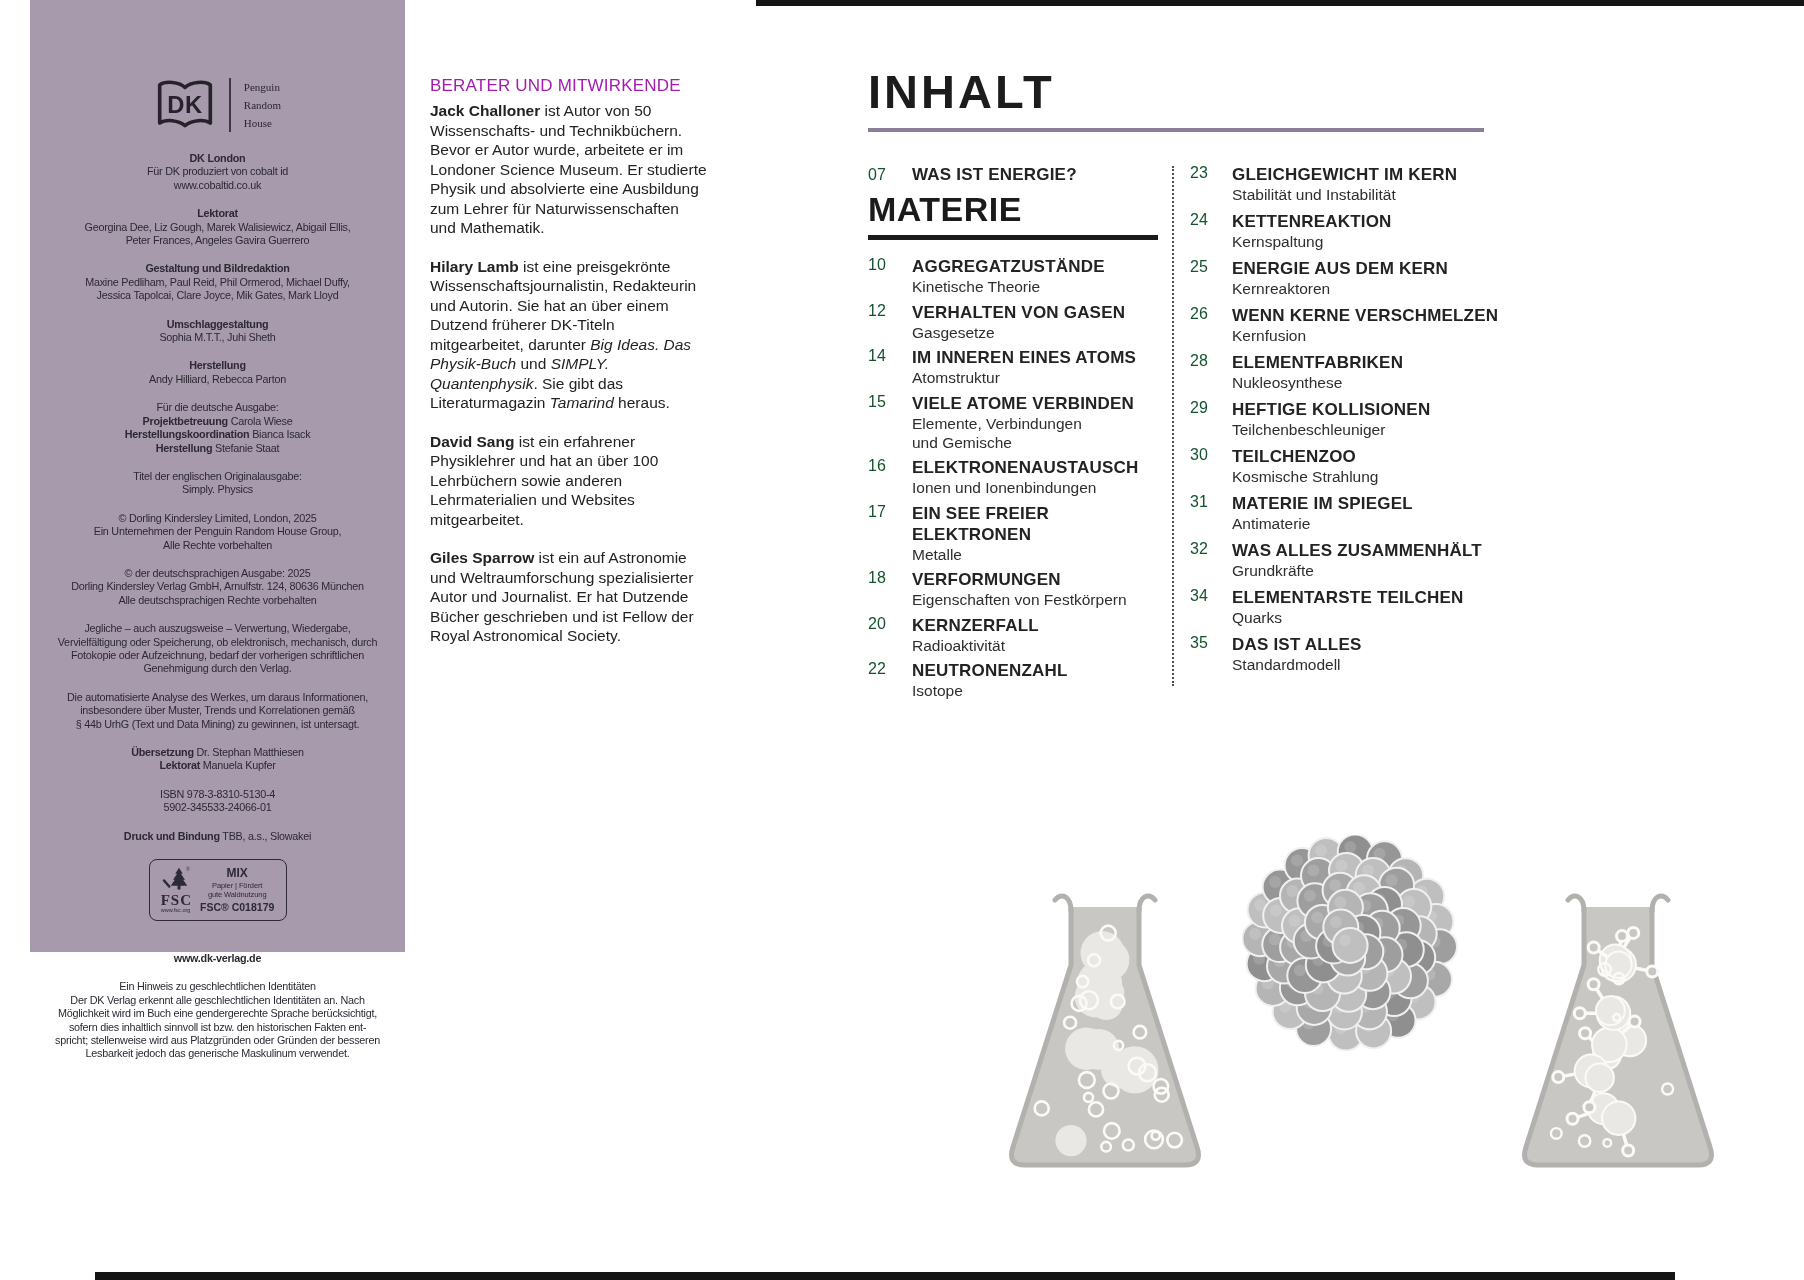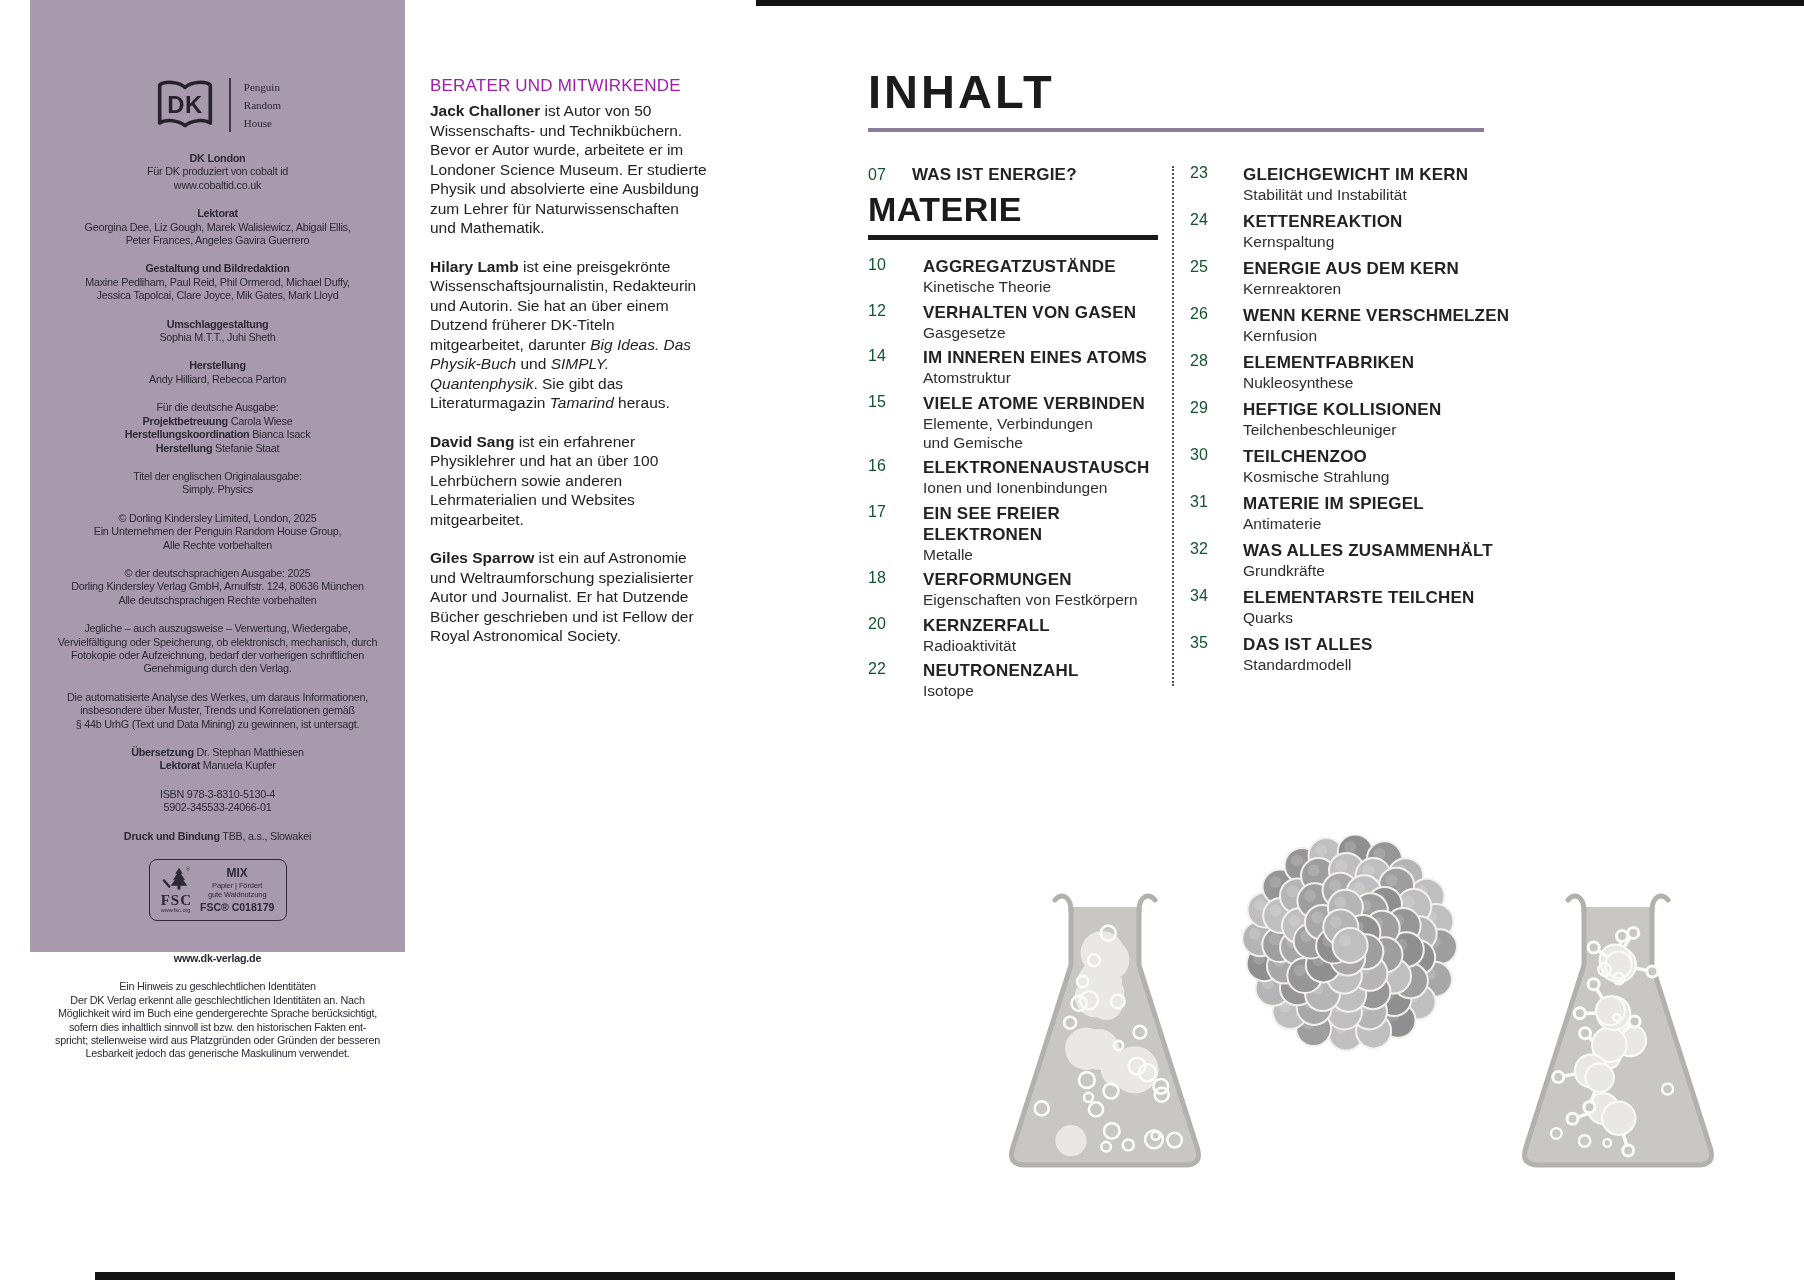--- a/index.html
+++ b/index.html
@@ -42,21 +42,21 @@
   
   #toc-title{position:absolute;left:868px;top:64px;font-size:47px;font-weight:bold;letter-spacing:3px;color:#1c1c1c;}
   #toc-rule{position:absolute;left:868px;top:128px;width:616px;height:4px;background:#8b7e97;}
   #toc-intro{position:absolute;left:868px;top:164px;display:flex;align-items:baseline;}
   .toc-num{width:44px;flex:0 0 44px;font-size:16px;font-weight:normal;color:#14532d;}
   #section-title{position:absolute;left:868px;top:190px;font-size:34px;font-weight:bold;letter-spacing:0.5px;color:#1b1b1b;}
   #section-rule{position:absolute;left:868px;top:235px;width:290px;height:5px;background:#1b1b1b;}
   #toc-col-left{position:absolute;left:868px;top:256px;width:304px;}
   #toc-col-right{position:absolute;left:1190px;top:164px;width:330px;}
   #toc-divider{position:absolute;left:1172px;top:166px;height:520px;width:0;border-left:2.5px dotted #4f4f4f;}
-  .toc-entry{display:flex;margin-bottom:5.5px;gap:11px;}
+  .toc-entry{display:flex;margin-bottom:5.5px;}
   #toc-col-right .toc-entry{margin-bottom:7px;}
   #toc-col-right .toc-num{width:42px;flex:0 0 42px;}
   .toc-entry-title{font-size:17px;font-weight:bold;letter-spacing:0.2px;line-height:21px;color:#232323;}
   .toc-entry-subtitle{font-size:15.5px;line-height:19px;color:#2e2e2e;white-space:pre-line;max-width:238px;}
 
   
   .illus{position:absolute;}
   #bubble-flask{left:994px;top:885px;width:222px;height:300px;}
   #nucleus-sphere{left:1242px;top:835px;width:216px;height:216px;}
   #molecule-flask{left:1507px;top:885px;width:222px;height:300px;}

